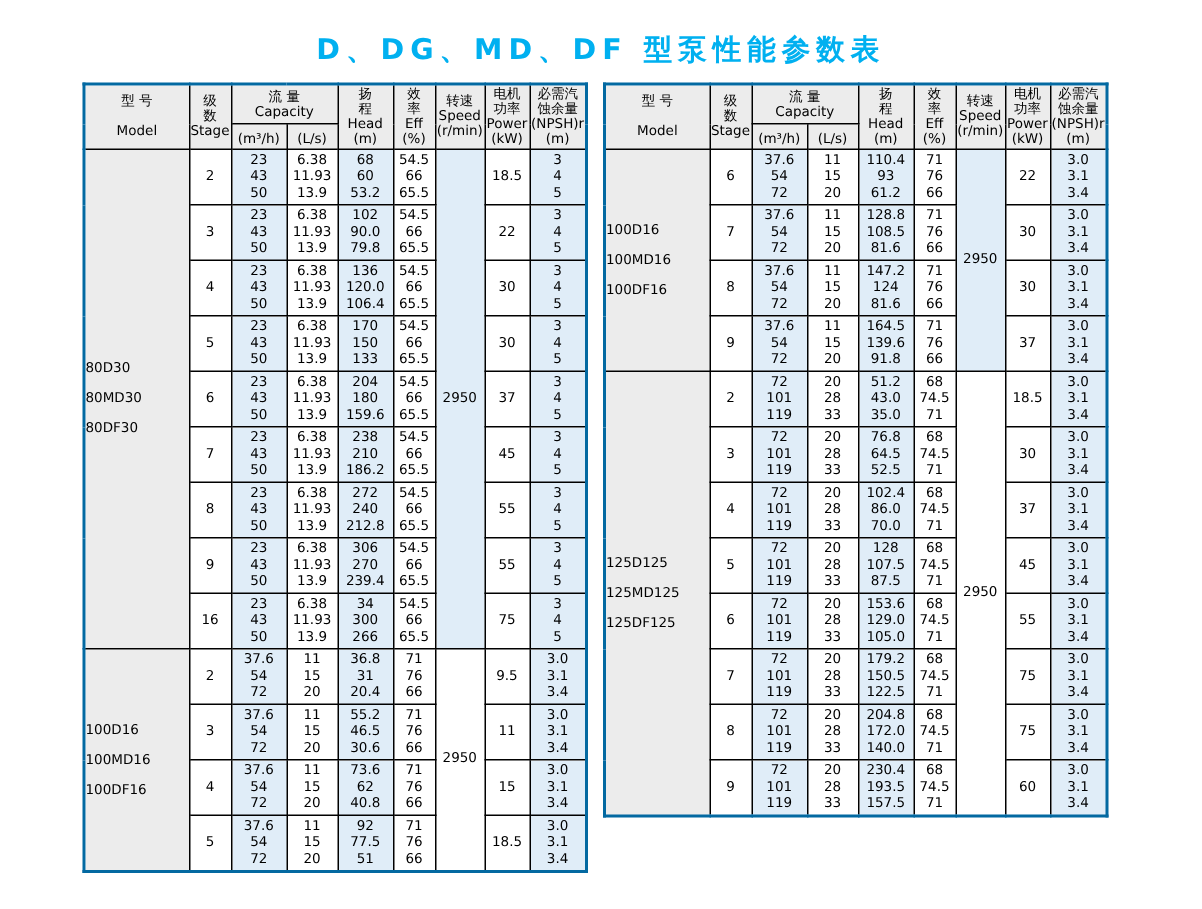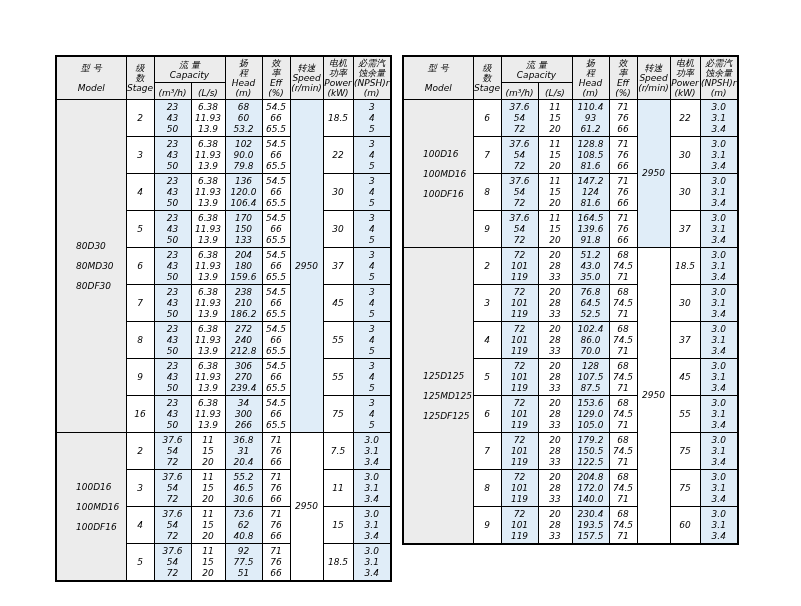--- a/index.html
+++ b/index.html
@@ -13,53 +13,54 @@
     position:absolute;top:20px;left:0;width:100%;
     text-align:center;font-size:19px;font-weight:bold;
     letter-spacing:4px;color:#00b0f0;
   }
   .tables{
     position:absolute;top:55px;left:55px;
     display:flex;align-items:flex-start;gap:10px;
   }
   table{
     border-collapse:collapse;table-layout:fixed;
-    border:2px solid #000000;
-    font-size:9px;line-height:11px;font-style:italic;
+    border:2px solid #0369a1;
+    font-size:9px;line-height:11px;
   }
   th,td{
     border:1px solid #000;
     text-align:center;vertical-align:middle;
     padding:1px 0;
     font-weight:normal;
     overflow:hidden;
   }
   thead th{background:#ececec;font-size:9px;line-height:10px;}
   thead tr.units th{vertical-align:bottom;height:14px;margin-left:29px;}
   tbody td{height:34px;}
   td.model{
-    background:#ececec;text-align:left;padding-left:19px;
+    background:#ececec;text-align:left;padding-left:0;
     font-size:9px;line-height:10px;
   }
   td.blue, th.none{background:#e0edf8;}
   .shaded{background:#e0edf8;}
   .c-model{width:70px;}
   .c-stage{width:28px;}
   .c-m3h{width:37px;}
   .c-ls{width:34px;}
   .c-head{width:37px;}
   .c-eff{width:28px;}
   .c-speed{width:33px;}
   .c-power{width:30px;}
   .c-npsh{width:38px;}
 </style>
 </head>
 <body>
 
 <div class="page">
+  <div class="title">D、DG、MD、DF 型泵性能参数表</div>
   <div class="tables">
     <table>
         <colgroup>
           <col class="c-model">
           <col class="c-stage">
           <col class="c-m3h">
           <col class="c-ls">
           <col class="c-head">
           <col class="c-eff">
           <col class="c-speed">
@@ -167,21 +168,21 @@
             <td class="blue">3<br>4<br>5</td>
           </tr>
           <tr>
             <td class="model" rowspan="4">100D16<br><br>100MD16<br><br>100DF16</td>
             <td>2</td>
             <td class="blue">37.6<br>54<br>72</td>
             <td>11<br>15<br>20</td>
             <td class="blue">36.8<br>31<br>20.4</td>
             <td>71<br>76<br>66</td>
             <td class="" rowspan="4">2950</td>
-            <td>7.5</td>
+            <td>9.5</td>
             <td class="blue">3.0<br>3.1<br>3.4</td>
           </tr>
           <tr>
             <td>3</td>
             <td class="blue">37.6<br>54<br>72</td>
             <td>11<br>15<br>20</td>
             <td class="blue">55.2<br>46.5<br>30.6</td>
             <td>71<br>76<br>66</td>
             <td>11</td>
             <td class="blue">3.0<br>3.1<br>3.4</td>

